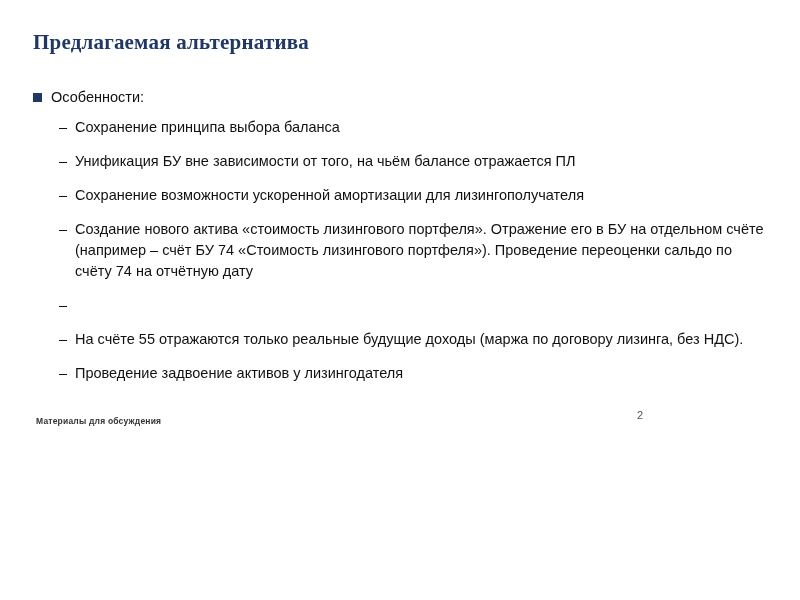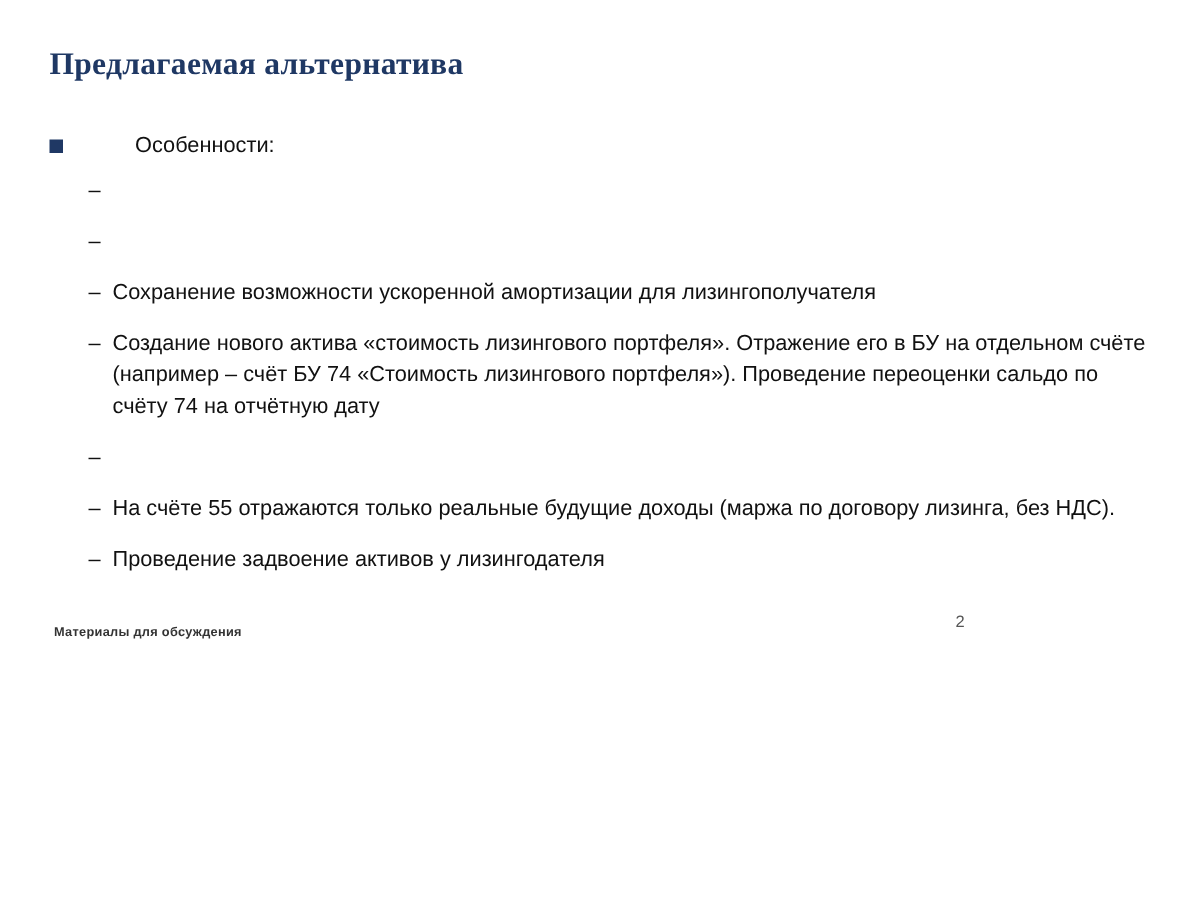--- a/index.html
+++ b/index.html
@@ -33,21 +33,20 @@
   .content {
     position: absolute;
     left: 33px;
     top: 88px;
     width: 740px;
   }
   .lvl1 {
     display: flex;
     align-items: flex-start;
     margin-bottom: 10px;
-    gap: 39px;
   }
   .lvl1-marker {
     width: 9px;
     height: 9px;
     background: #1F3864;
     margin-top: 5px;
     margin-right: 9px;
     flex: 0 0 auto;
   }
   .lvl1-text {
@@ -108,24 +107,26 @@
 
     <div class="lvl1">
       <span class="lvl1-marker"></span>
       <span class="lvl1-text">Особенности:</span>
     </div>
 
     <div class="sublist">
 
       <div class="lvl2">
         <span class="lvl2-dash">–</span>
+        <span class="lvl2-text">Сохранение принципа выбора баланса</span>
       </div>
 
       <div class="lvl2">
         <span class="lvl2-dash">–</span>
+        <span class="lvl2-text">Унификация БУ вне зависимости от того, на чьём балансе отражается ПЛ</span>
       </div>
 
       <div class="lvl2">
         <span class="lvl2-dash">–</span>
         <span class="lvl2-text">Сохранение возможности ускоренной амортизации для лизингополучателя</span>
       </div>
 
       <div class="lvl2">
         <span class="lvl2-dash">–</span>
         <span class="lvl2-text">Создание нового актива «стоимость лизингового портфеля». Отражение его в БУ на отдельном счёте (например – счёт БУ 74 «Стоимость лизингового портфеля»). Проведение переоценки сальдо по счёту 74 на отчётную дату</span>

